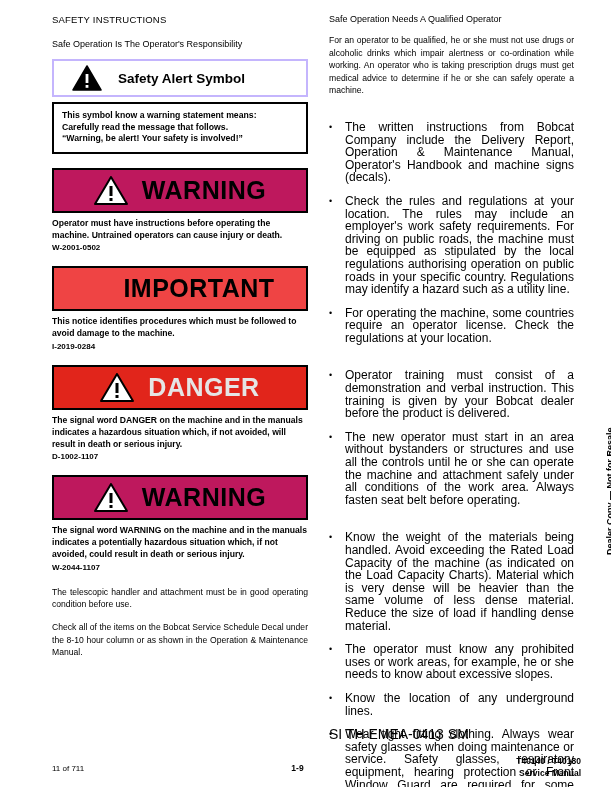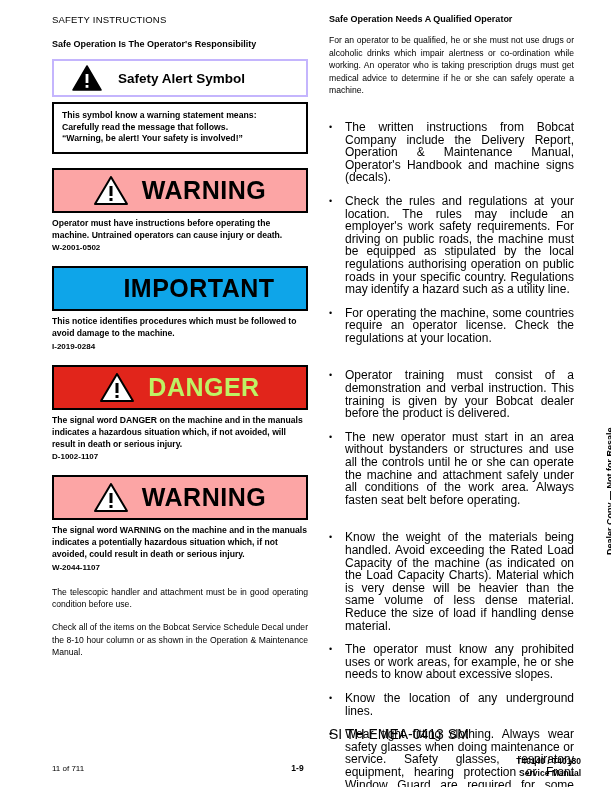--- a/index.html
+++ b/index.html
@@ -31,21 +31,21 @@
     width: 245px;
   }
   .sec-title {
     font-size: 9.5px;
     font-weight: normal;
     letter-spacing: 0.2px;
     margin-bottom: 14px;
   }
   .sub-title {
     font-size: 9px;
-    font-weight: bold;
+    font-weight: normal;
     margin-bottom: 10px;
   }
   .para {
     font-size: 8.6px;
     line-height: 12.6px;
     text-align: justify;
     margin-bottom: 10px;
   }
 
   
@@ -81,30 +81,30 @@
   .banner {
     border: 2px solid #000;
     box-sizing: border-box;
     height: 45px;
     display: flex;
     align-items: center;
     justify-content: center;
     gap: 14px;
     margin-bottom: 5px;
   }
-  .banner.warning { background: #fca5a5; }
-  .banner.important { background: #0ea5e9; padding-left: 38px; }
+  .banner.warning { background: #be185d; }
+  .banner.important { background: #ef4444; padding-left: 38px; }
   .banner.danger { background: #E1251B; }
   .banner-word {
     font-size: 25px;
     font-weight: bold;
     letter-spacing: 0.5px;
     line-height: 25px;
   }
-  .banner.danger .banner-word { color: #bef264; }
+  .banner.danger .banner-word { color: #e5e5e5; }
 
   
   .tri {
     position: relative;
     width: 30px;
     height: 26px;
     flex: none;
   }
   .tri svg { display: block; }
   .tri-lg { width: 34px; height: 29px; }

